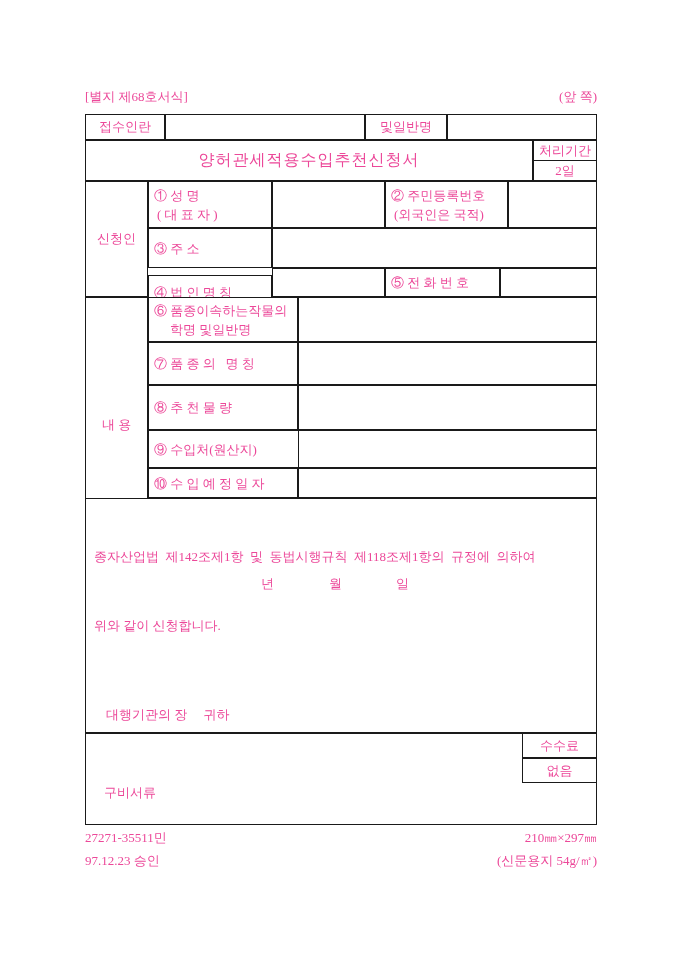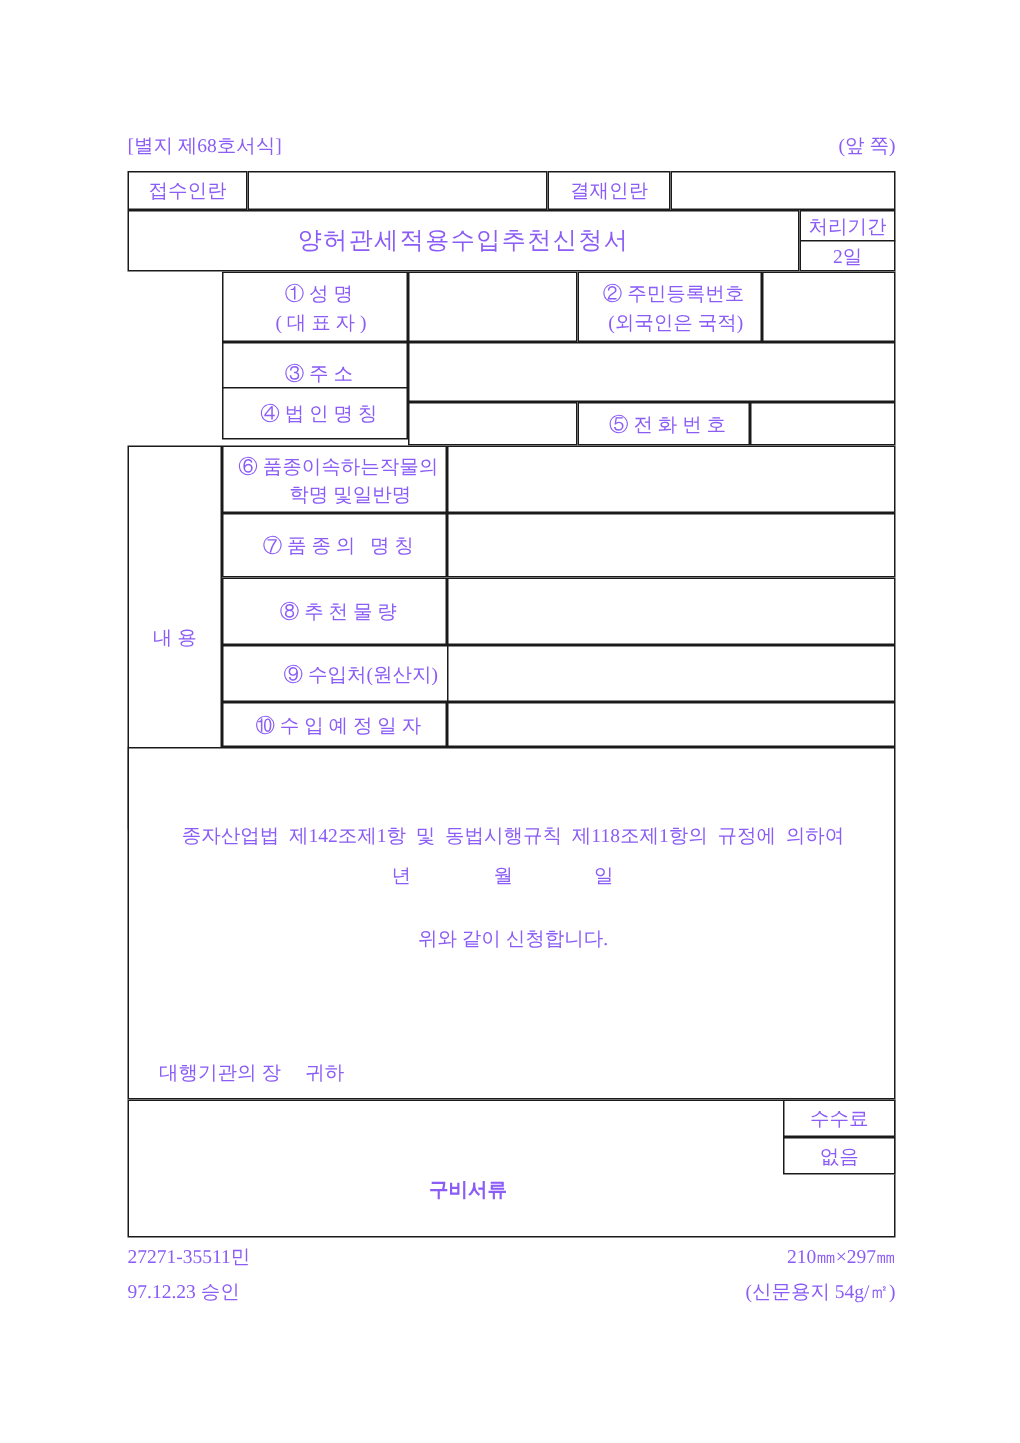--- a/index.html
+++ b/index.html
@@ -2,21 +2,21 @@
 <html><head>
 <meta charset="utf-8">
 <style>
   * { margin: 0; padding: 0; box-sizing: border-box; }
   html, body { background: #ffffff; }
   .page {
     position: relative;
     width: 680px;
     height: 962px;
     background: #ffffff;
-    color: #8b5cf6;
+    color: #ec4899;
     font-family: "Liberation Serif", "DejaVu Serif", serif;
     font-size: 13px;
     overflow: hidden;
   }
   .toprow {
     position: absolute;
     left: 85px; top: 88px; width: 512px;
     display: flex; justify-content: space-between;
     font-size: 13px;
     white-space: pre;
@@ -25,21 +25,20 @@
     position: absolute;
     left: 85px; top: 114px;
     width: 512px; height: 711px;
   }
   .cell {
     position: absolute;
     border: 1px solid #1a1a1a;
     background: #ffffff;
     white-space: pre;
     overflow: hidden;
-    text-align: center;
   }
   .center {
     display: flex; align-items: center; justify-content: center;
     text-align: left;
   }
   .lblcell {
     display: flex; flex-direction: column; justify-content: center;
     padding-left: 5px;
     line-height: 19px;
   }
@@ -50,21 +49,21 @@
   .decl-text {
     position: absolute; left: 8px; top: 0; width: 496px;
     line-height: 23px; white-space: pre-wrap;
   }
   .decl-date span { position: absolute; top: 76px; }
   .decl-addressee { position: absolute; left: 20px; bottom: 8px; white-space: pre; }
   .docs-lines {
     position: absolute; left: 4px; top: 3px; width: 430px;
     line-height: 22.5px; white-space: pre;
   }
-  .docs-lines .indent { padding-left: 14px; font-weight: bold; }
+  .docs-lines .indent { padding-left: 14px; }
   .footrow {
     position: absolute;
     left: 85px; width: 512px;
     display: flex; justify-content: space-between;
     font-size: 13px;
     white-space: pre;
   }
 </style>
 </head>
 <body>
@@ -73,45 +72,46 @@
 
   <div class="toprow">
     <span>[별지 제68호서식]</span>
     <span>(앞 쪽)</span>
   </div>
 
   <div class="form">
 
     <div class="cell center" style="left:0;top:0;width:80px;height:26px">접수인란</div>
     <div class="cell" style="left:80px;top:0;width:200px;height:26px"></div>
-    <div class="cell center" style="left:280px;top:0;width:82px;height:26px">결재인란</div>
+    <div class="cell center" style="left:280px;top:0;width:82px;height:26px">및일반명</div>
     <div class="cell" style="left:362px;top:0;width:150px;height:26px"></div>
 
     <div class="cell center title-cell" style="left:0;top:26px;width:448px;height:41px">양허관세적용수입추천신청서</div>
     <div class="cell center" style="left:448px;top:26px;width:64px;height:21px">처리기간</div>
     <div class="cell center" style="left:448px;top:46px;width:64px;height:21px">2일</div>
 
+    <div class="cell center" style="left:0;top:67px;width:63px;height:116px">신청인</div>
 
     <div class="cell lblcell" style="left:63px;top:67px;width:124px;height:47px">
       <div>① 성 명</div>
       <div class="l2b">( 대 표 자 )</div>
     </div>
     <div class="cell" style="left:187px;top:67px;width:113px;height:47px"></div>
     <div class="cell lblcell" style="left:300px;top:67px;width:123px;height:47px">
       <div>② 주민등록번호</div>
       <div class="l2b">(외국인은 국적)</div>
     </div>
     <div class="cell" style="left:423px;top:67px;width:89px;height:47px"></div>
 
     <div class="cell lblcell" style="left:63px;top:114px;width:124px;height:40px">
       <div>③ 주 소</div>
     </div>
     <div class="cell" style="left:187px;top:114px;width:325px;height:40px"></div>
 
-    <div class="cell lblcell" style="left:63px;top:144px;width:124px;height:35px">
+    <div class="cell lblcell" style="left:63px;top:161px;width:124px;height:35px">
       <div>④ 법 인 명 칭</div>
     </div>
     <div class="cell" style="left:187px;top:154px;width:113px;height:29px"></div>
     <div class="cell lblcell" style="left:300px;top:154px;width:115px;height:29px">
       <div>⑤ 전 화 번 호</div>
     </div>
     <div class="cell" style="left:415px;top:154px;width:97px;height:29px"></div>
 
     <div class="cell center" style="left:0;top:183px;width:63px;height:256px">내 용</div>
 

